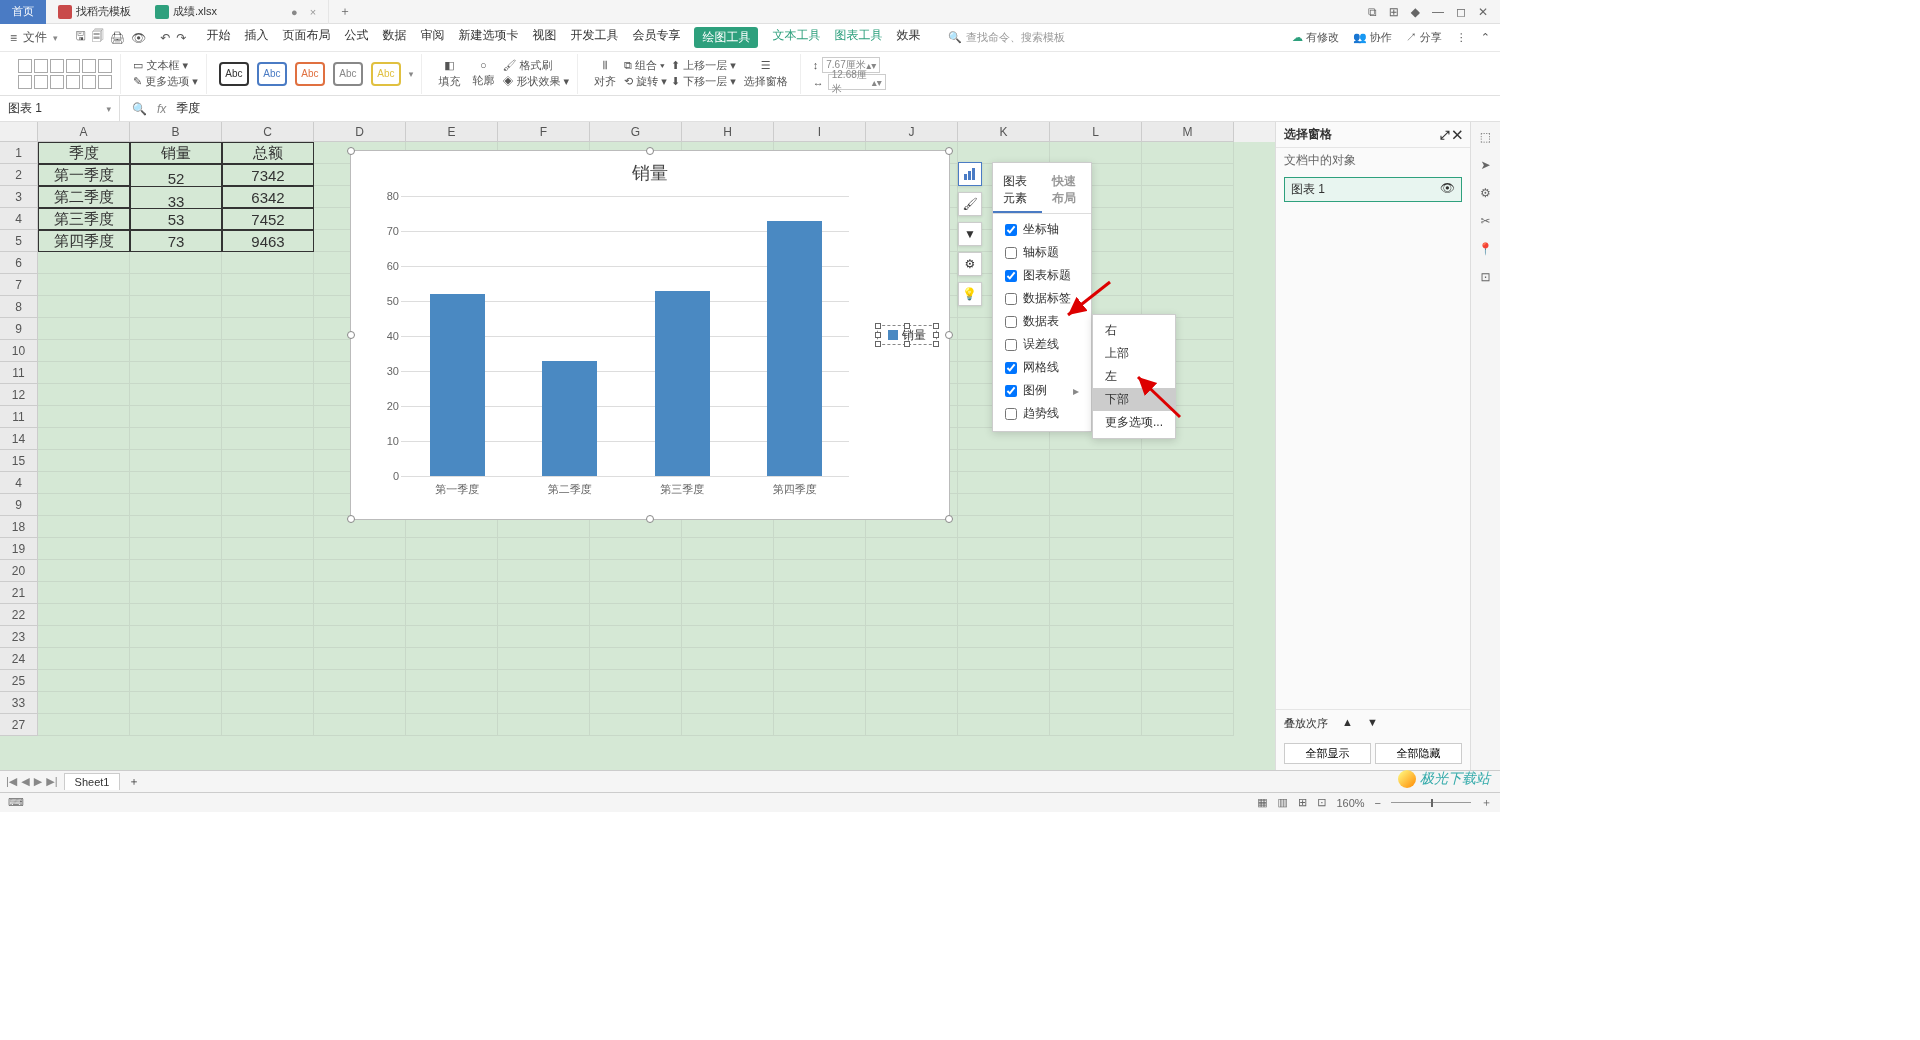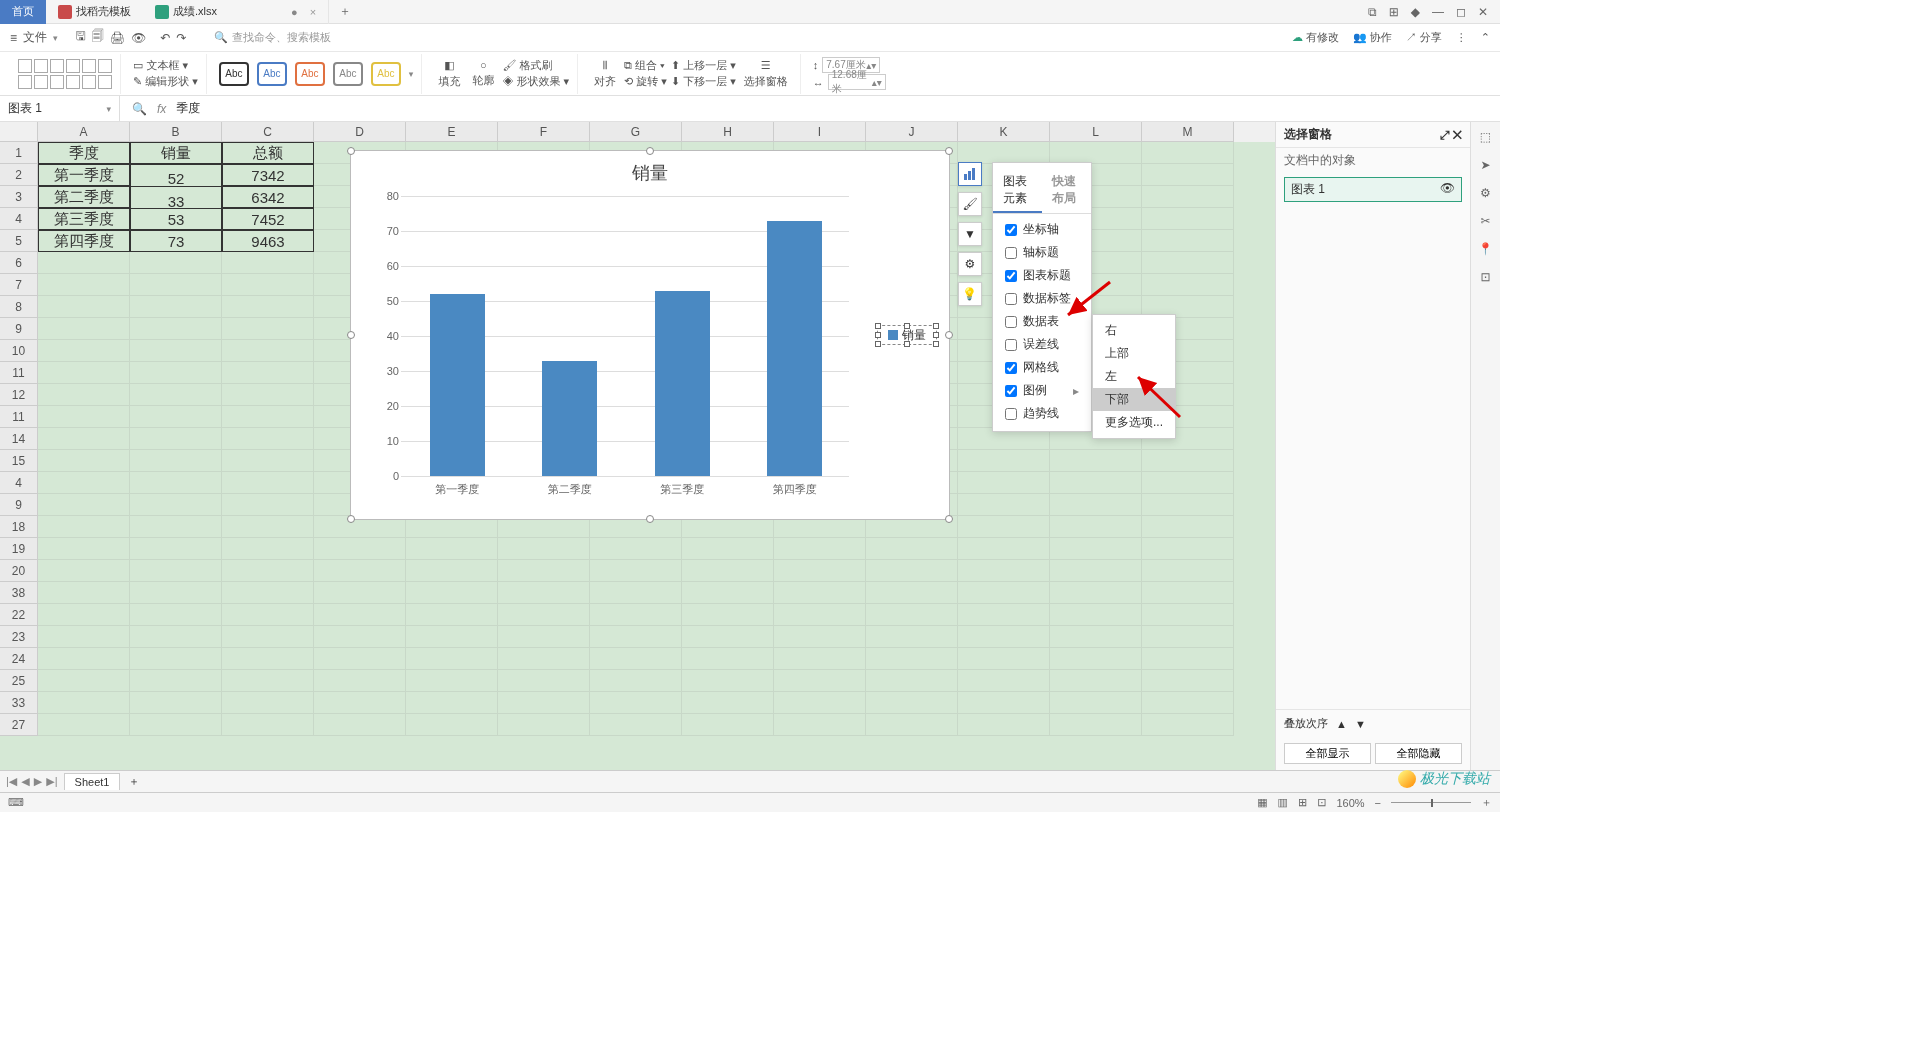--- a/index.html
+++ b/index.html
@@ -94,21 +94,21 @@
 
 
 .red-arrow { position: absolute; pointer-events: none; }
 .red-arrow svg { overflow: visible; }
 
 
 .right-panel { width: 195px; border-left: 1px solid #ddd; background: #fafafa; display: flex; flex-direction: column; }
 .rp-header { padding: 4px 8px; font-size: 12px; border-bottom: 1px solid #e5e5e5; display: flex; justify-content: space-between; align-items: center; font-weight: bold;}
 .rp-sub { padding: 4px 8px; font-size: 12px; color: #666; }
 .rp-item { margin: 4px 8px; padding: 3px 6px; border: 1px solid #2ea07d; background: #e8f5f0; display: flex; justify-content: space-between; font-size: 12px;}
-.rp-footer { margin-top: auto; padding: 6px 8px; border-top: 1px solid #e5e5e5; display: flex; align-items: center; gap: 8px; font-size: 11px;}
+.rp-footer { margin-top: auto; padding: 6px 8px; border-top: 1px solid #e5e5e5; display: flex; align-items: flex-start; gap: 14px; font-size: 11px;}
 .rp-btns { display: flex; gap: 4px; padding: 6px 8px; }
 .rp-btns button { flex: 1; font-size: 11px; padding: 2px 0; border: 1px solid #ccc; background: #fff; cursor: pointer;}
 
 
 .side-toolbar { width: 30px; border-left: 1px solid #ddd; background: #f5f5f5; display: flex; flex-direction: column; align-items: center; padding-top: 8px; gap: 14px; color: #666;}
 .side-toolbar span { cursor: pointer; }
 
 
 .sheet-tabs { height: 22px; border-top: 1px solid #ccc; display: flex; align-items: center; background: #f5f5f5; font-size: 11px;}
 .sheet-nav { display: flex; gap: 4px; padding: 0 6px; color: #888; }
@@ -153,20 +153,36 @@
   <div class="left-icons">
     <span>≡</span>
     <span>文件</span>
       <span style="font-size:9px;color:#888;">▾</span>
     <span style="margin-left:12px;">🖫</span>
     <span>🗐</span>
     <span>🖨</span>
     <span>👁</span>
     <span style="margin-left:8px;">↶</span>
     <span>↷</span>
+  </div>
+  <div class="tabs">
+    <span>开始</span>
+    <span>插入</span>
+    <span>页面布局</span>
+    <span>公式</span>
+    <span>数据</span>
+    <span>审阅</span>
+    <span>新建选项卡</span>
+    <span>视图</span>
+    <span>开发工具</span>
+    <span>会员专享</span>
+    <span class="active">绘图工具</span>
+    <span class="tool">文本工具</span>
+    <span class="tool">图表工具</span>
+    <span>效果</span>
   </div>
   <div class="search">
     <span>🔍</span>
     <span>查找命令、搜索模板</span>
   </div>
   <div class="right-tools">
     <span><span style="color:#2ea07d;">☁</span> <span>有修改</span></span>
     <span>👥 <span>协作</span></span>
     <span>↗ <span>分享</span></span>
     <span>⋮</span>
@@ -187,21 +203,21 @@
         <span></span>
         <span></span>
         <span></span>
         <span></span>
         <span></span>
     </div>
   </div>
   <div class="ribbon-group">
     <div class="ribbon-text-group">
       <span>▭ <span>文本框</span> ▾</span>
-      <span>✎ <span>编辑形状</span> ▾</span>
+      <span>✎ <span>更多选项</span> ▾</span>
     </div>
   </div>
   <div class="ribbon-group" style="gap:8px;">
     <div class="abc-box" style="border-color:#333;color:#333;">Abc</div>
     <div class="abc-box" style="border-color:#4a7bc4;color:#4a7bc4;">Abc</div>
     <div class="abc-box" style="border-color:#e07040;color:#e07040;">Abc</div>
     <div class="abc-box" style="border-color:#888;color:#888;">Abc</div>
     <div class="abc-box" style="border-color:#e0c040;color:#e0c040;">Abc</div>
     <span style="font-size:9px;color:#888;">▾</span>
   </div>
@@ -304,21 +320,21 @@
           <div class="row-h">11</div>
           <div class="row-h">12</div>
           <div class="row-h">11</div>
           <div class="row-h">14</div>
           <div class="row-h">15</div>
           <div class="row-h">4</div>
           <div class="row-h">9</div>
           <div class="row-h">18</div>
           <div class="row-h">19</div>
           <div class="row-h">20</div>
-          <div class="row-h">38</div>
+          <div class="row-h">21</div>
           <div class="row-h">22</div>
           <div class="row-h">23</div>
           <div class="row-h">24</div>
           <div class="row-h">25</div>
           <div class="row-h">33</div>
           <div class="row-h">27</div>
         </div>
       <div class="cells" id="cells">
           <div class="cell-row">
             <div class="cell" style="width: 92px;"></div>

